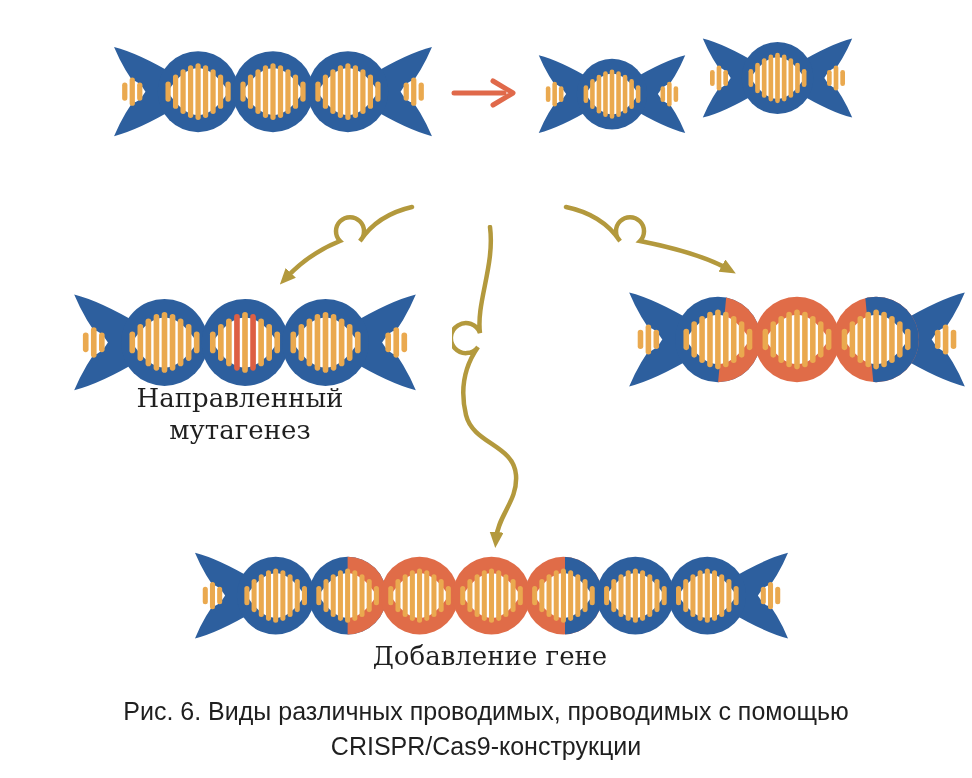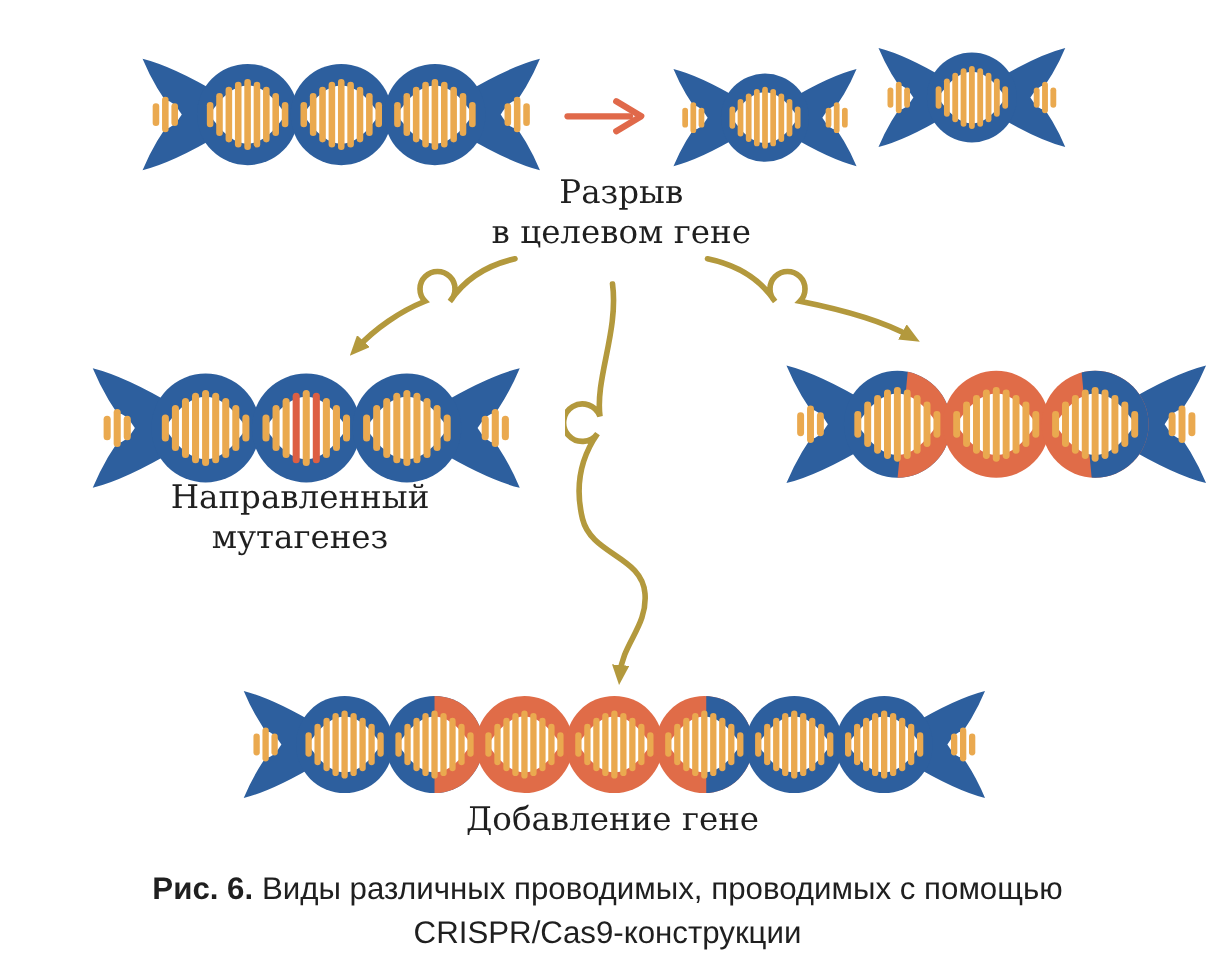--- a/index.html
+++ b/index.html
@@ -7,21 +7,21 @@
          font-family:"Liberation Sans",sans-serif;}
   .dna{position:absolute;}
   .dna svg{display:block;width:100%;height:auto;}
   .label{position:absolute;text-align:center;color:var(--text,#1f1f1f);
          font-family:"DejaVu Serif",serif;font-size:26px;line-height:32px;}
   .arrow-svg{position:absolute;display:block;}
   #break-arrow{color:var(--orange,#e0694a);}
   .gold{color:var(--gold,#b3993d);}
   #caption{position:absolute;left:0;top:694px;width:972px;text-align:center;
            color:var(--text,#1f1f1f);font-size:25px;line-height:35px;}
-  .cap-bold{font-weight:bold;}
+  .cap-bold{font-weight:normal;}
   
   #dna-intact{left:112px;top:41px;width:322px;}
   #dna-fragment-left{left:537px;top:50px;width:150px;}
   #dna-fragment-right{left:701px;top:33px;width:153px;}
   #break-arrow{left:450px;top:74px;width:72px;height:40px;}
   #break-label{left:327px;top:138px;width:340px;}
   #curly-left{left:272px;top:199px;width:148px;height:92px;}
   #curly-right{left:560px;top:199px;width:186px;height:84px;}
   #curly-down{left:452px;top:225px;width:104px;height:330px;}
   #dna-mutagenesis{left:72px;top:288px;width:346px;}
@@ -136,24 +136,20 @@
         <rect x="10.0" y="41" width="5.2" height="18" rx="2.6" fill="#eaa94f"></rect>
         <rect x="17.4" y="36" width="5.2" height="28" rx="2.6" fill="#eaa94f"></rect>
         <rect x="24.8" y="41" width="5.2" height="18" rx="2.6" fill="#eaa94f"></rect>
         <path d="M 137 50 Q 150 28 163 50 Q 150 72 137 50 Z" fill="#ffffff"></path>
         <rect x="140.0" y="41" width="5.2" height="18" rx="2.6" fill="#eaa94f"></rect>
         <rect x="147.4" y="36" width="5.2" height="28" rx="2.6" fill="#eaa94f"></rect>
         <rect x="154.8" y="41" width="5.2" height="18" rx="2.6" fill="#eaa94f"></rect>
       </svg>
     </div>
 
-  <div id="break-label" class="label">
-    <div>Разрыв</div>
-    <div>в целевом гене</div>
-  </div>
 
   <svg id="curly-left" class="arrow-svg gold" viewBox="0 0 148 92">
     <defs>
       <marker id="mh-l" markerUnits="userSpaceOnUse" markerWidth="16" markerHeight="14" refX="7" refY="7" orient="auto">
         <path d="M0 0 L16 7 L0 14 Z" fill="currentColor"></path>
       </marker>
     </defs>
     <path d="M 140 8 C 118 13 100 24 88 42 A 14 14 0 1 0 68 42 C 48 50 28 64 14 79" fill="none" stroke="currentColor" stroke-width="4.5" stroke-linecap="round" marker-end="url(#mh-l)"></path>
   </svg>
 

